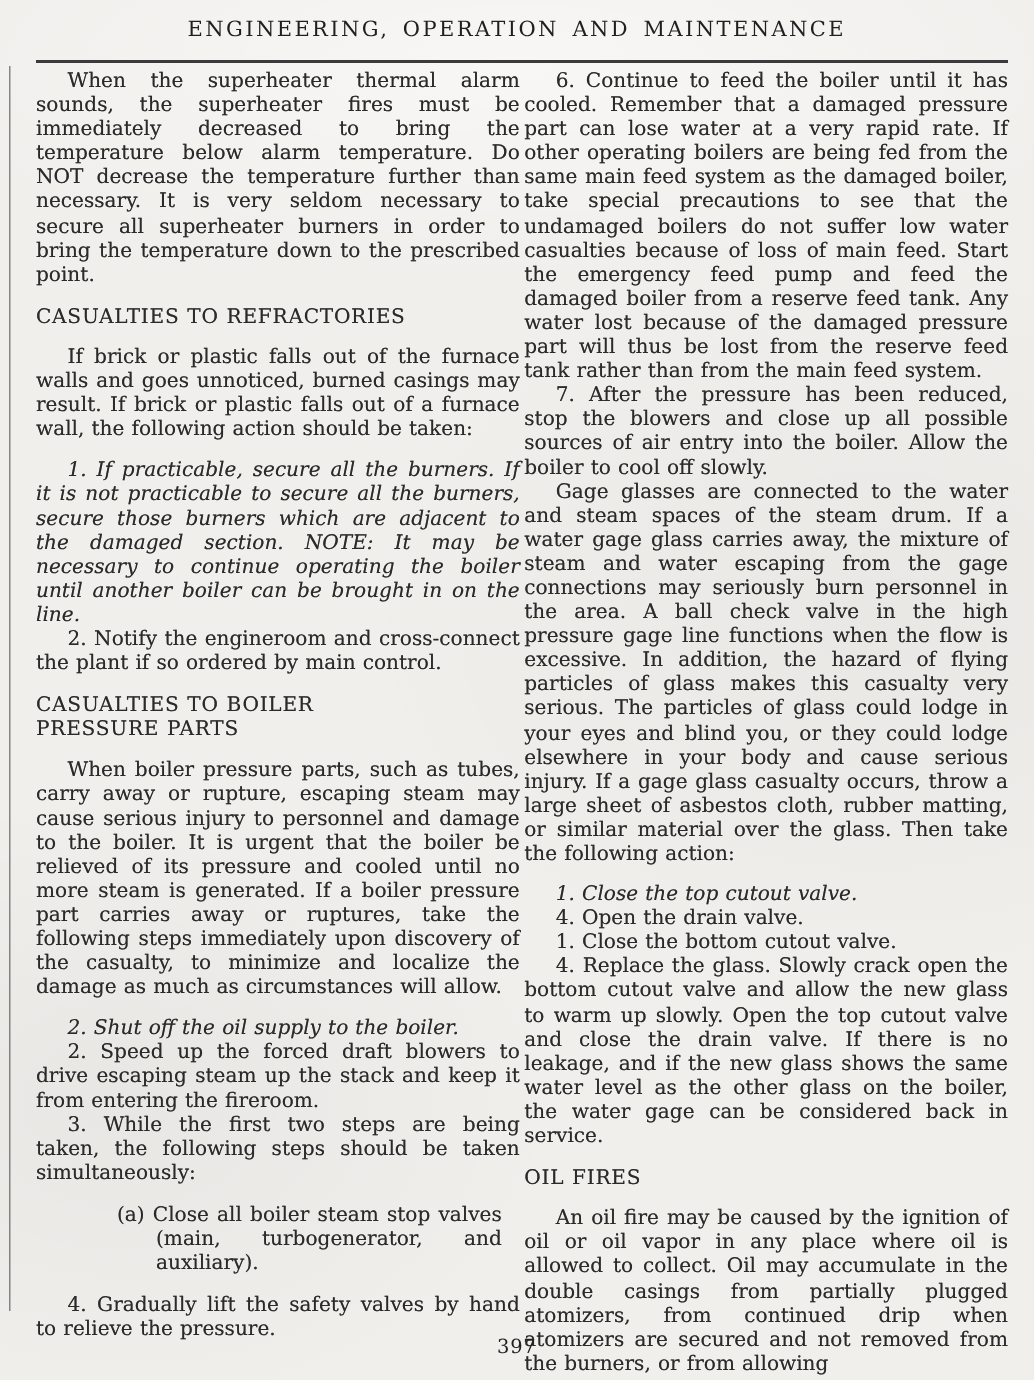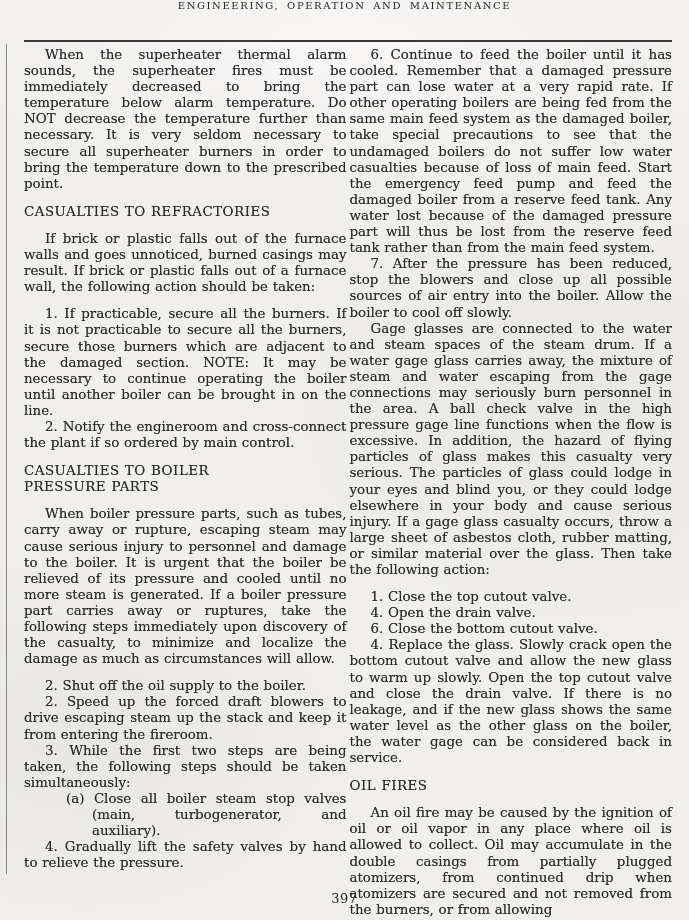--- a/index.html
+++ b/index.html
@@ -15,22 +15,22 @@
     background:
       radial-gradient(ellipse 420px 300px at 12% 80%, rgba(0,0,0,0.035), rgba(0,0,0,0) 70%),
       radial-gradient(ellipse 500px 360px at 85% 45%, rgba(0,0,0,0.03), rgba(0,0,0,0) 70%),
       radial-gradient(ellipse 600px 200px at 50% 5%, rgba(255,255,255,0.5), rgba(255,255,255,0) 70%),
       #f1efec;
     color: #282828;
     overflow: hidden;
   }
   .header {
     text-align: center;
-    padding-top: 0;
-    font-size: 10px;
+    padding-top: 12px;
+    font-size: 14px;
     letter-spacing: 1.6px;
     word-spacing: 3px;
     color: #1f1f1f;
     white-space: nowrap;
   }
   .rule {
     position: absolute;
     left: 24px;
     right: 17px;
     top: 40px;
@@ -63,32 +63,32 @@
     -webkit-hyphens: auto;
     word-spacing: 0.5px;
     color: #2a2a2a;
     text-shadow: 0 0 0.4px rgba(40,40,40,0.55);
   }
   .para, .li {
     margin: 0;
     text-indent: 21px;
   }
   .sub {
-    margin: 0;
+    margin: 12px;
     padding-left: 68px;
     text-indent: -26px;
   }
   .heading {
     margin: 12px 0 11px 0;
     text-indent: 0;
     letter-spacing: 0.5px;
     white-space: pre-line;
     text-align: left;
   }
-  .gap { margin-top: 11px; }
+  .gap { margin-top: 11px; font-style: italic; }
   .footer {
     position: absolute;
     bottom: 14px;
     left: 0;
     width: 100%;
     text-align: center;
     font-size: 13px;
     letter-spacing: 0.5px;
     color: #222;
   }
@@ -120,21 +120,21 @@
       <p class="li">4. Gradually lift the safety valves by hand to relieve the pressure.</p>
 
     </div>
 
     <div class="col">
       <p class="li">6. Continue to feed the boiler until it has cooled. Remember that a damaged pressure part can lose water at a very rapid rate. If other operating boilers are being fed from the same main feed system as the damaged boiler, take special precautions to see that the undamaged boilers do not suffer low water casualties because of loss of main feed. Start the emergency feed pump and feed the damaged boiler from a reserve feed tank. Any water lost because of the damaged pressure part will thus be lost from the reserve feed tank rather than from the main feed system.</p>
       <p class="li">7. After the pressure has been reduced, stop the blowers and close up all possible sources of air entry into the boiler. Allow the boiler to cool off slowly.</p>
       <p class="para">Gage glasses are connected to the water and steam spaces of the steam drum. If a water gage glass carries away, the mixture of steam and water escaping from the gage connections may seriously burn personnel in the area. A ball check valve in the high pressure gage line functions when the flow is excessive. In addition, the hazard of flying particles of glass makes this casualty very serious. The particles of glass could lodge in your eyes and blind you, or they could lodge elsewhere in your body and cause serious injury. If a gage glass casualty occurs, throw a large sheet of asbestos cloth, rubber matting, or similar material over the glass. Then take the following action:</p>
       <p class="li gap">1. Close the top cutout valve.</p>
       <p class="li">4. Open the drain valve.</p>
-      <p class="li">6. Close the bottom cutout valve.</p>
+      <p class="li">1. Close the bottom cutout valve.</p>
       <p class="li">4. Replace the glass. Slowly crack open the bottom cutout valve and allow the new glass to warm up slowly. Open the top cutout valve and close the drain valve. If there is no leakage, and if the new glass shows the same water level as the other glass on the boiler, the water gage can be considered back in service.</p>
       <p class="heading">OIL FIRES</p>
       <p class="para">An oil fire may be caused by the ignition of oil or oil vapor in any place where oil is allowed to collect. Oil may accumulate in the double casings from partially plugged atomizers, from continued drip when atomizers are secured and not removed from the burners, or from allowing</p>
     </div>
 
   </div>
 
   <div class="footer">397</div>
 
 </div>

